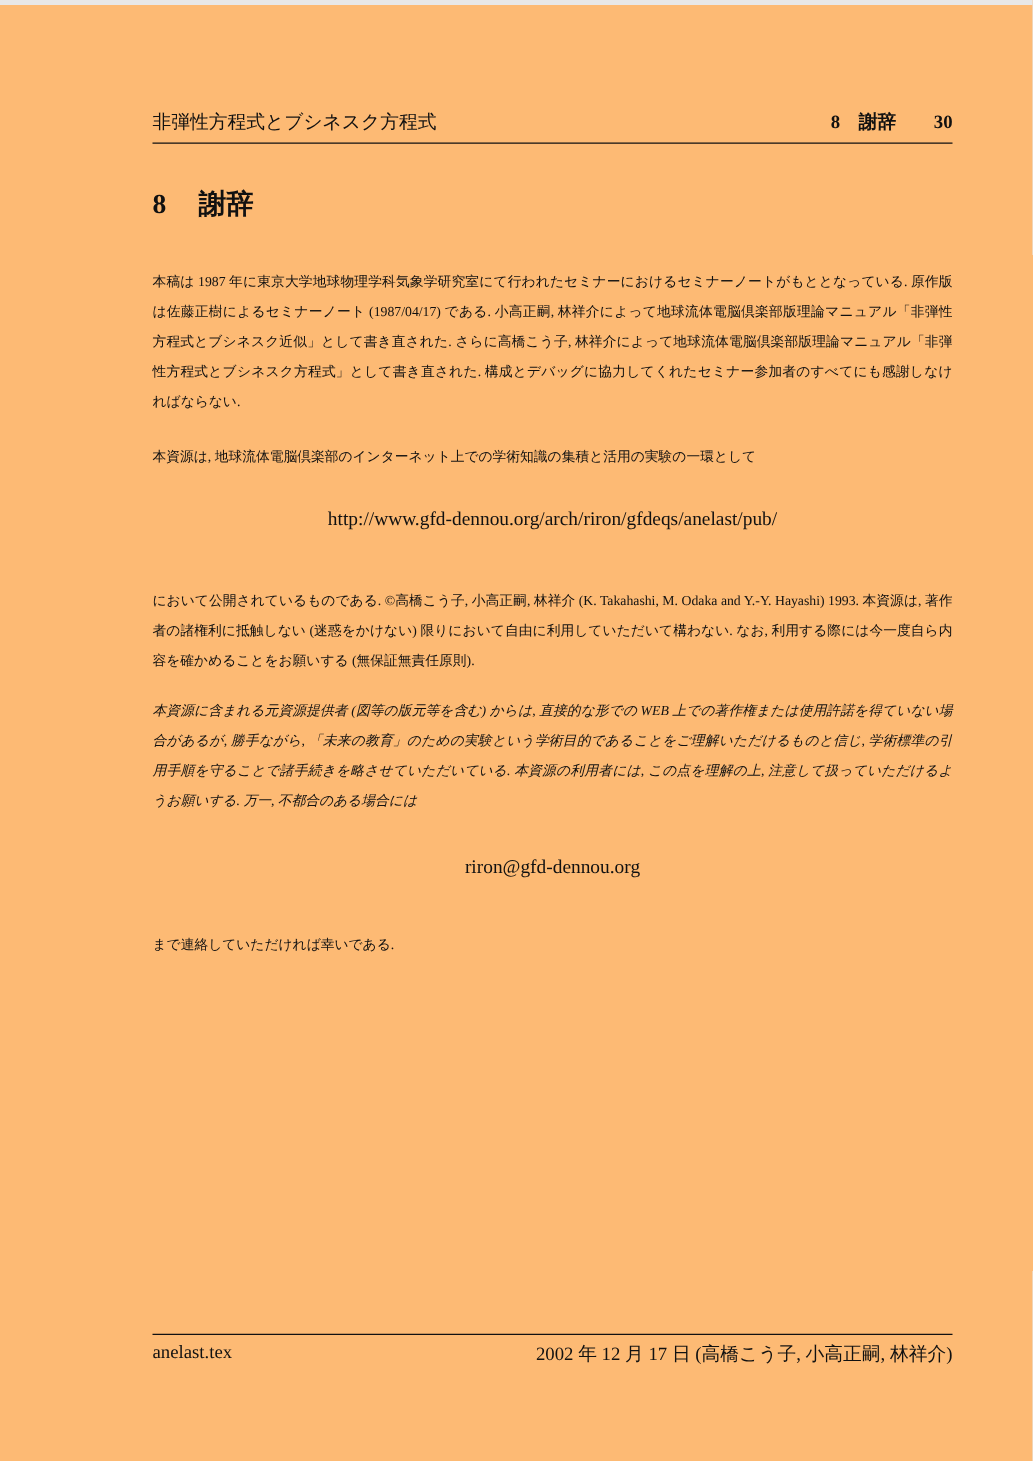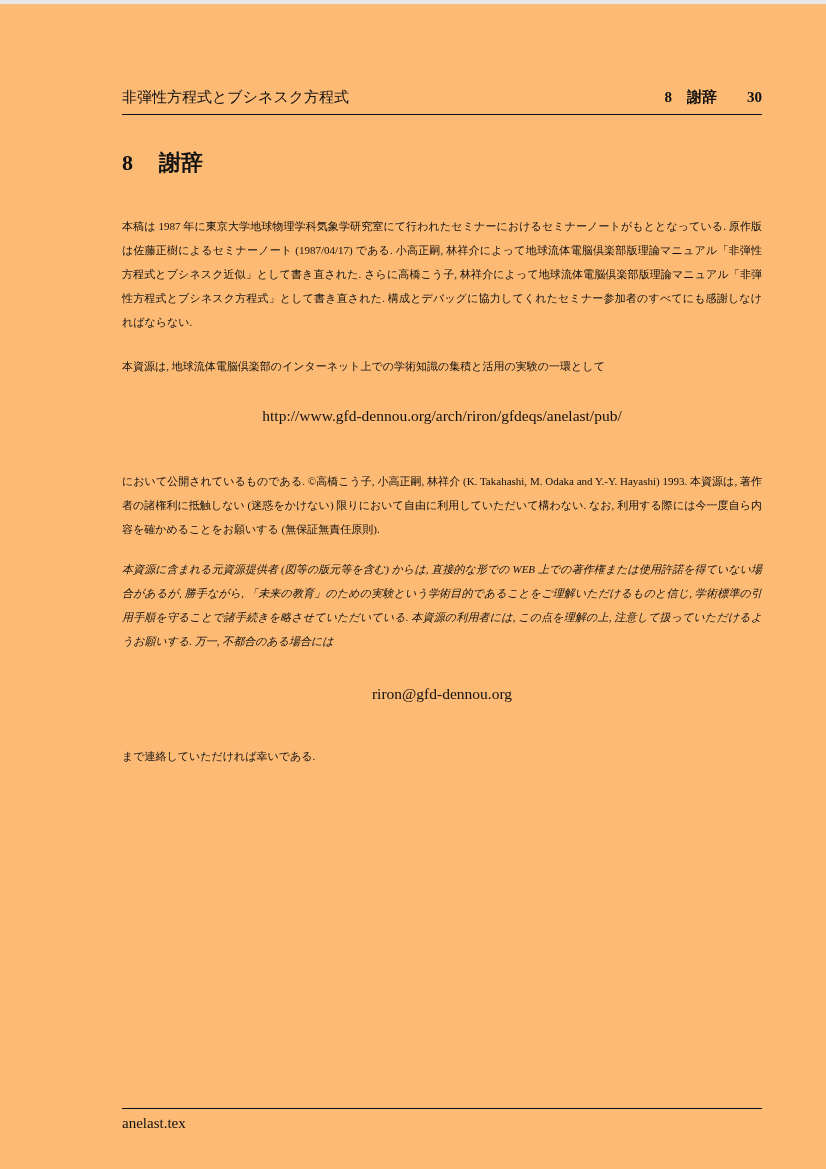--- a/index.html
+++ b/index.html
@@ -68,21 +68,21 @@
   .display-line {
     font-size: 15.5px;
     line-height: 24px;
     text-align: center;
   }
   .url-line   { margin-top: 26px; margin-bottom: 41px; }
   .email-line { margin-top: 29px; margin-bottom: 0; }
   .page-footer {
     position: absolute;
     left: 122px;
-    top: 1104px;
+    top: 1063px;
     width: 640px;
     border-top: 1.2px solid #111111;
     padding-top: 6px;
     display: flex;
     justify-content: space-between;
     font-size: 15px;
   }
 </style>
 </head>
 <body>
@@ -114,14 +114,15 @@
     <p class="body-text p-sources">本資源に含まれる元資源提供者 (図等の版元等を含む) からは, 直接的な形での WEB 上での著作権または使用許諾を得ていない場合があるが, 勝手ながら, 「未来の教育」のための実験という学術目的であることをご理解いただけるものと信じ, 学術標準の引用手順を守ることで諸手続きを略させていただいている. 本資源の利用者には, この点を理解の上, 注意して扱っていただけるようお願いする. 万一, 不都合のある場合には</p>
 
     <div class="display-line email-line">riron@gfd-dennou.org</div>
 
     <p class="body-text p-contact">まで連絡していただければ幸いである.</p>
 
   </div>
 
   <div class="page-footer">
     <span>anelast.tex</span>
+    <span>2002 年 12 月 17 日 (高橋こう子, 小高正嗣, 林祥介)</span>
   </div>
 </div>
 
 </body></html>

